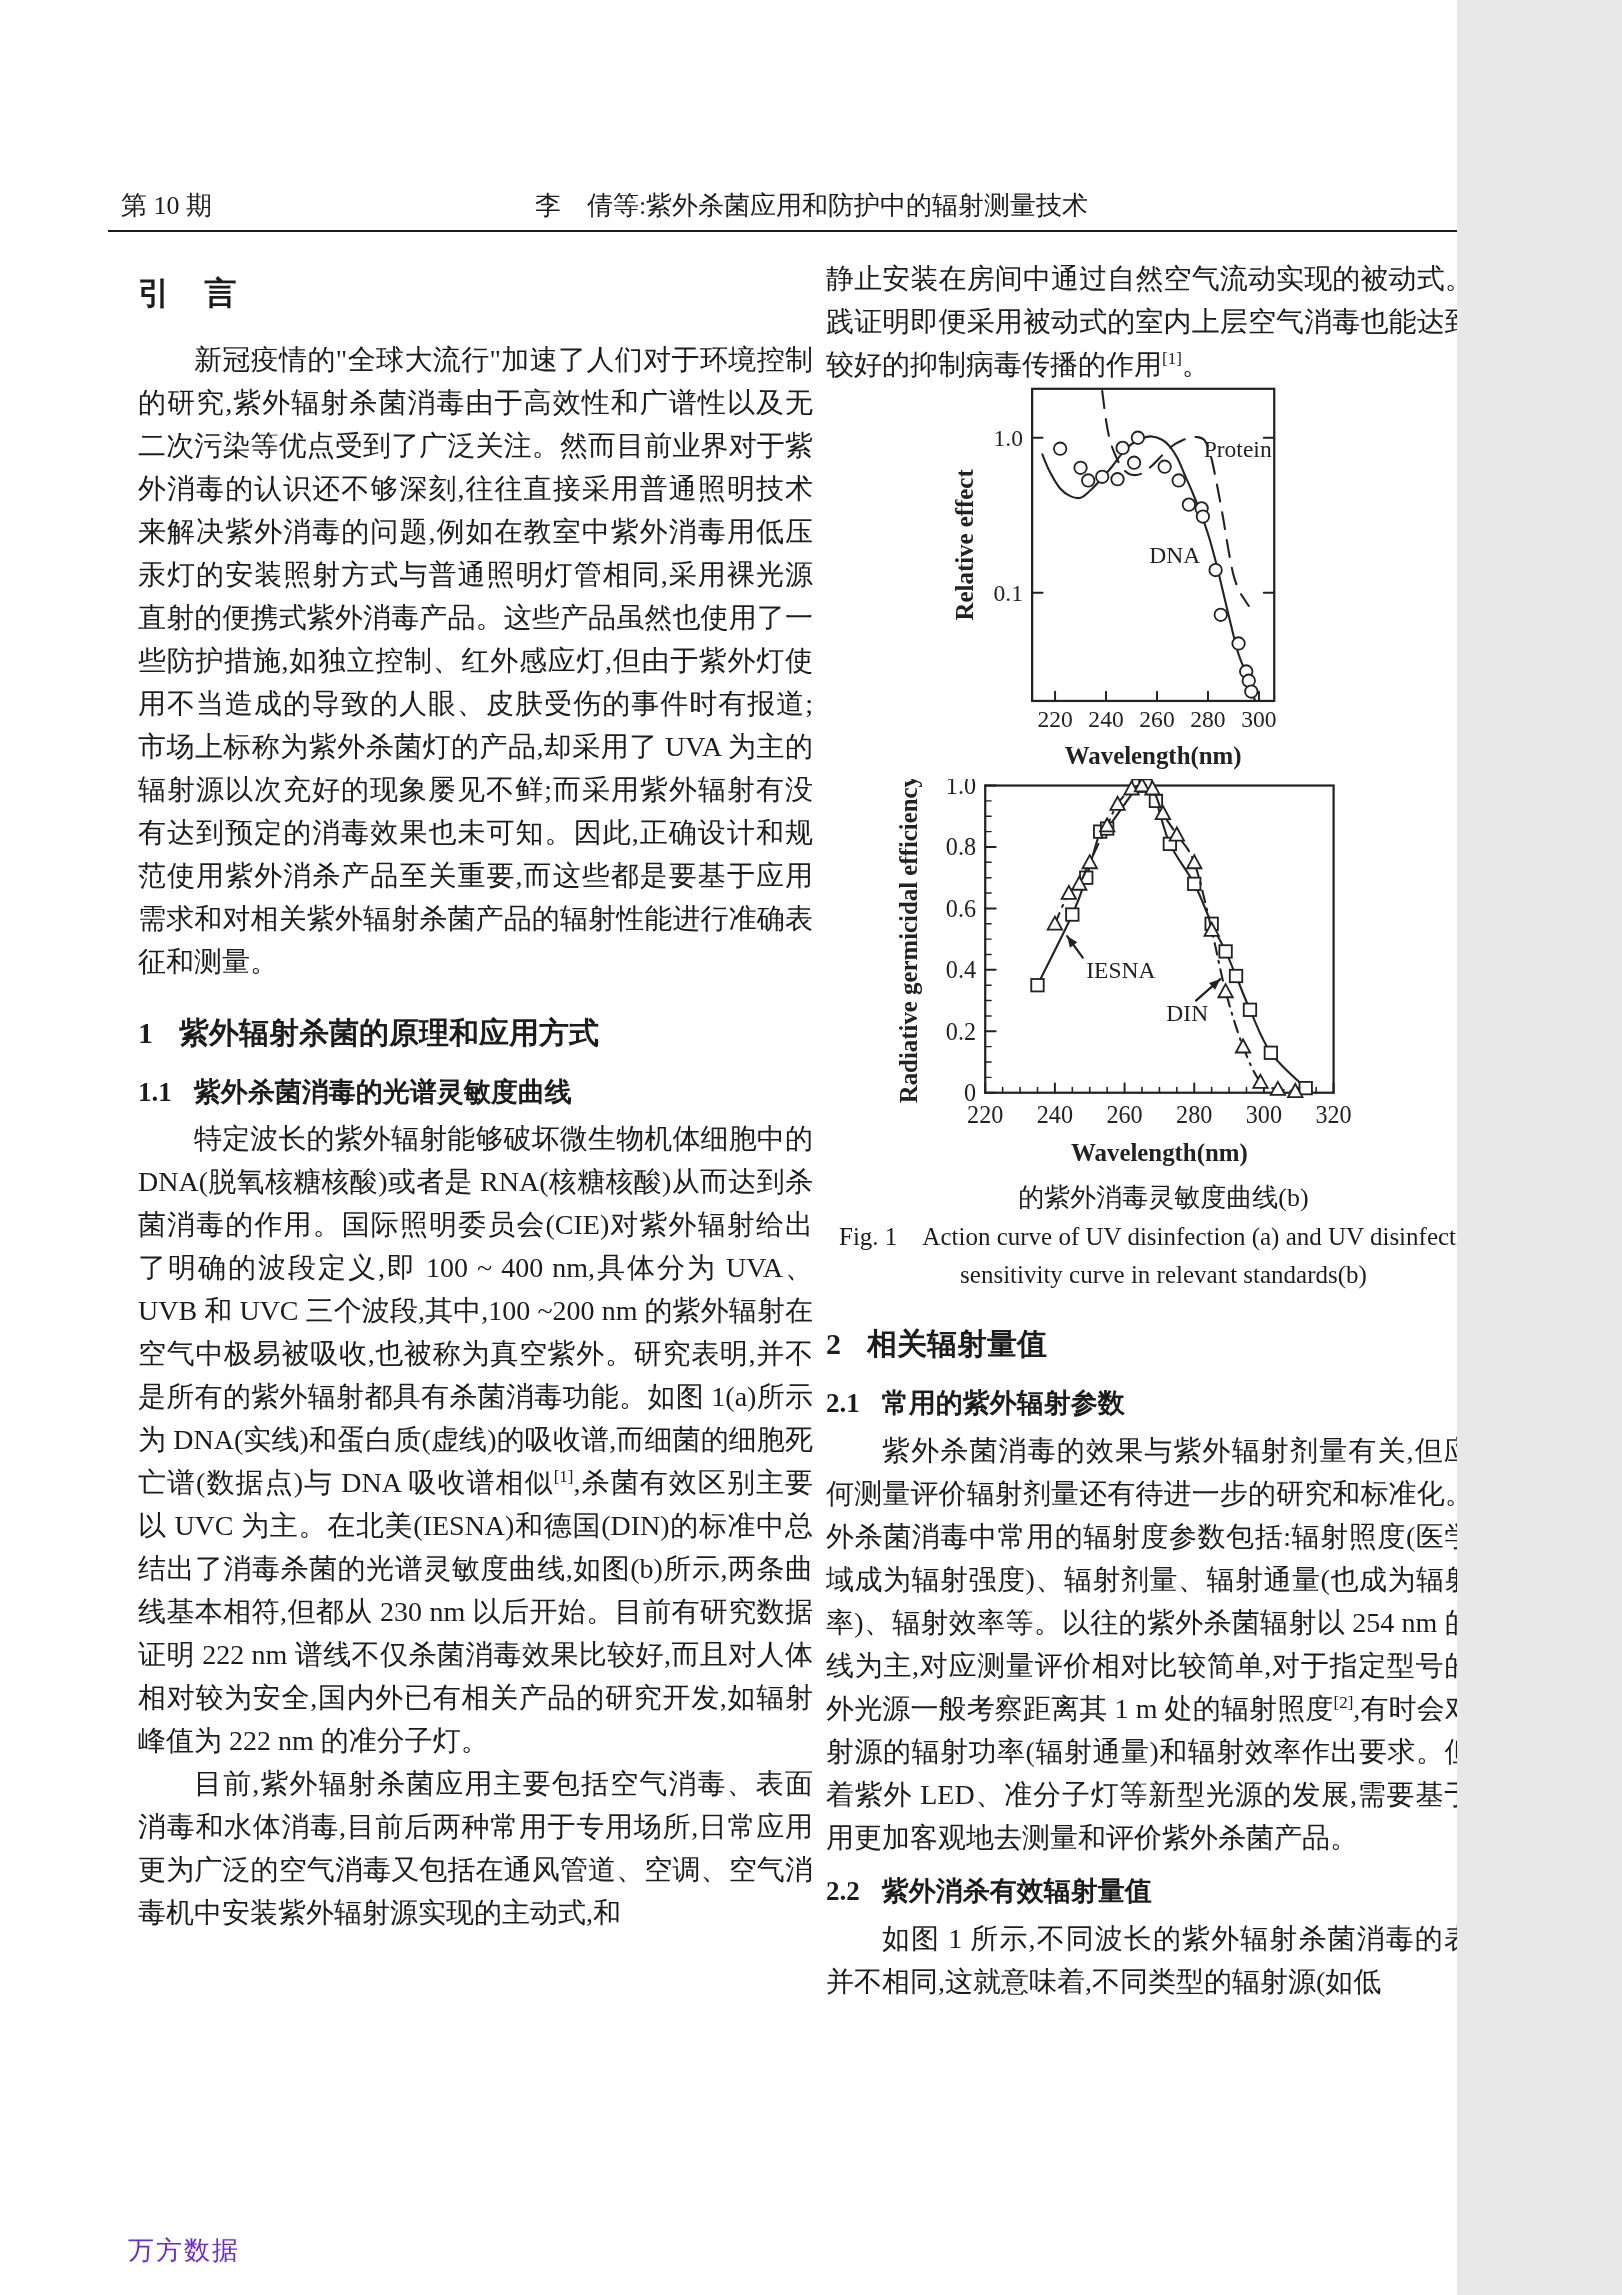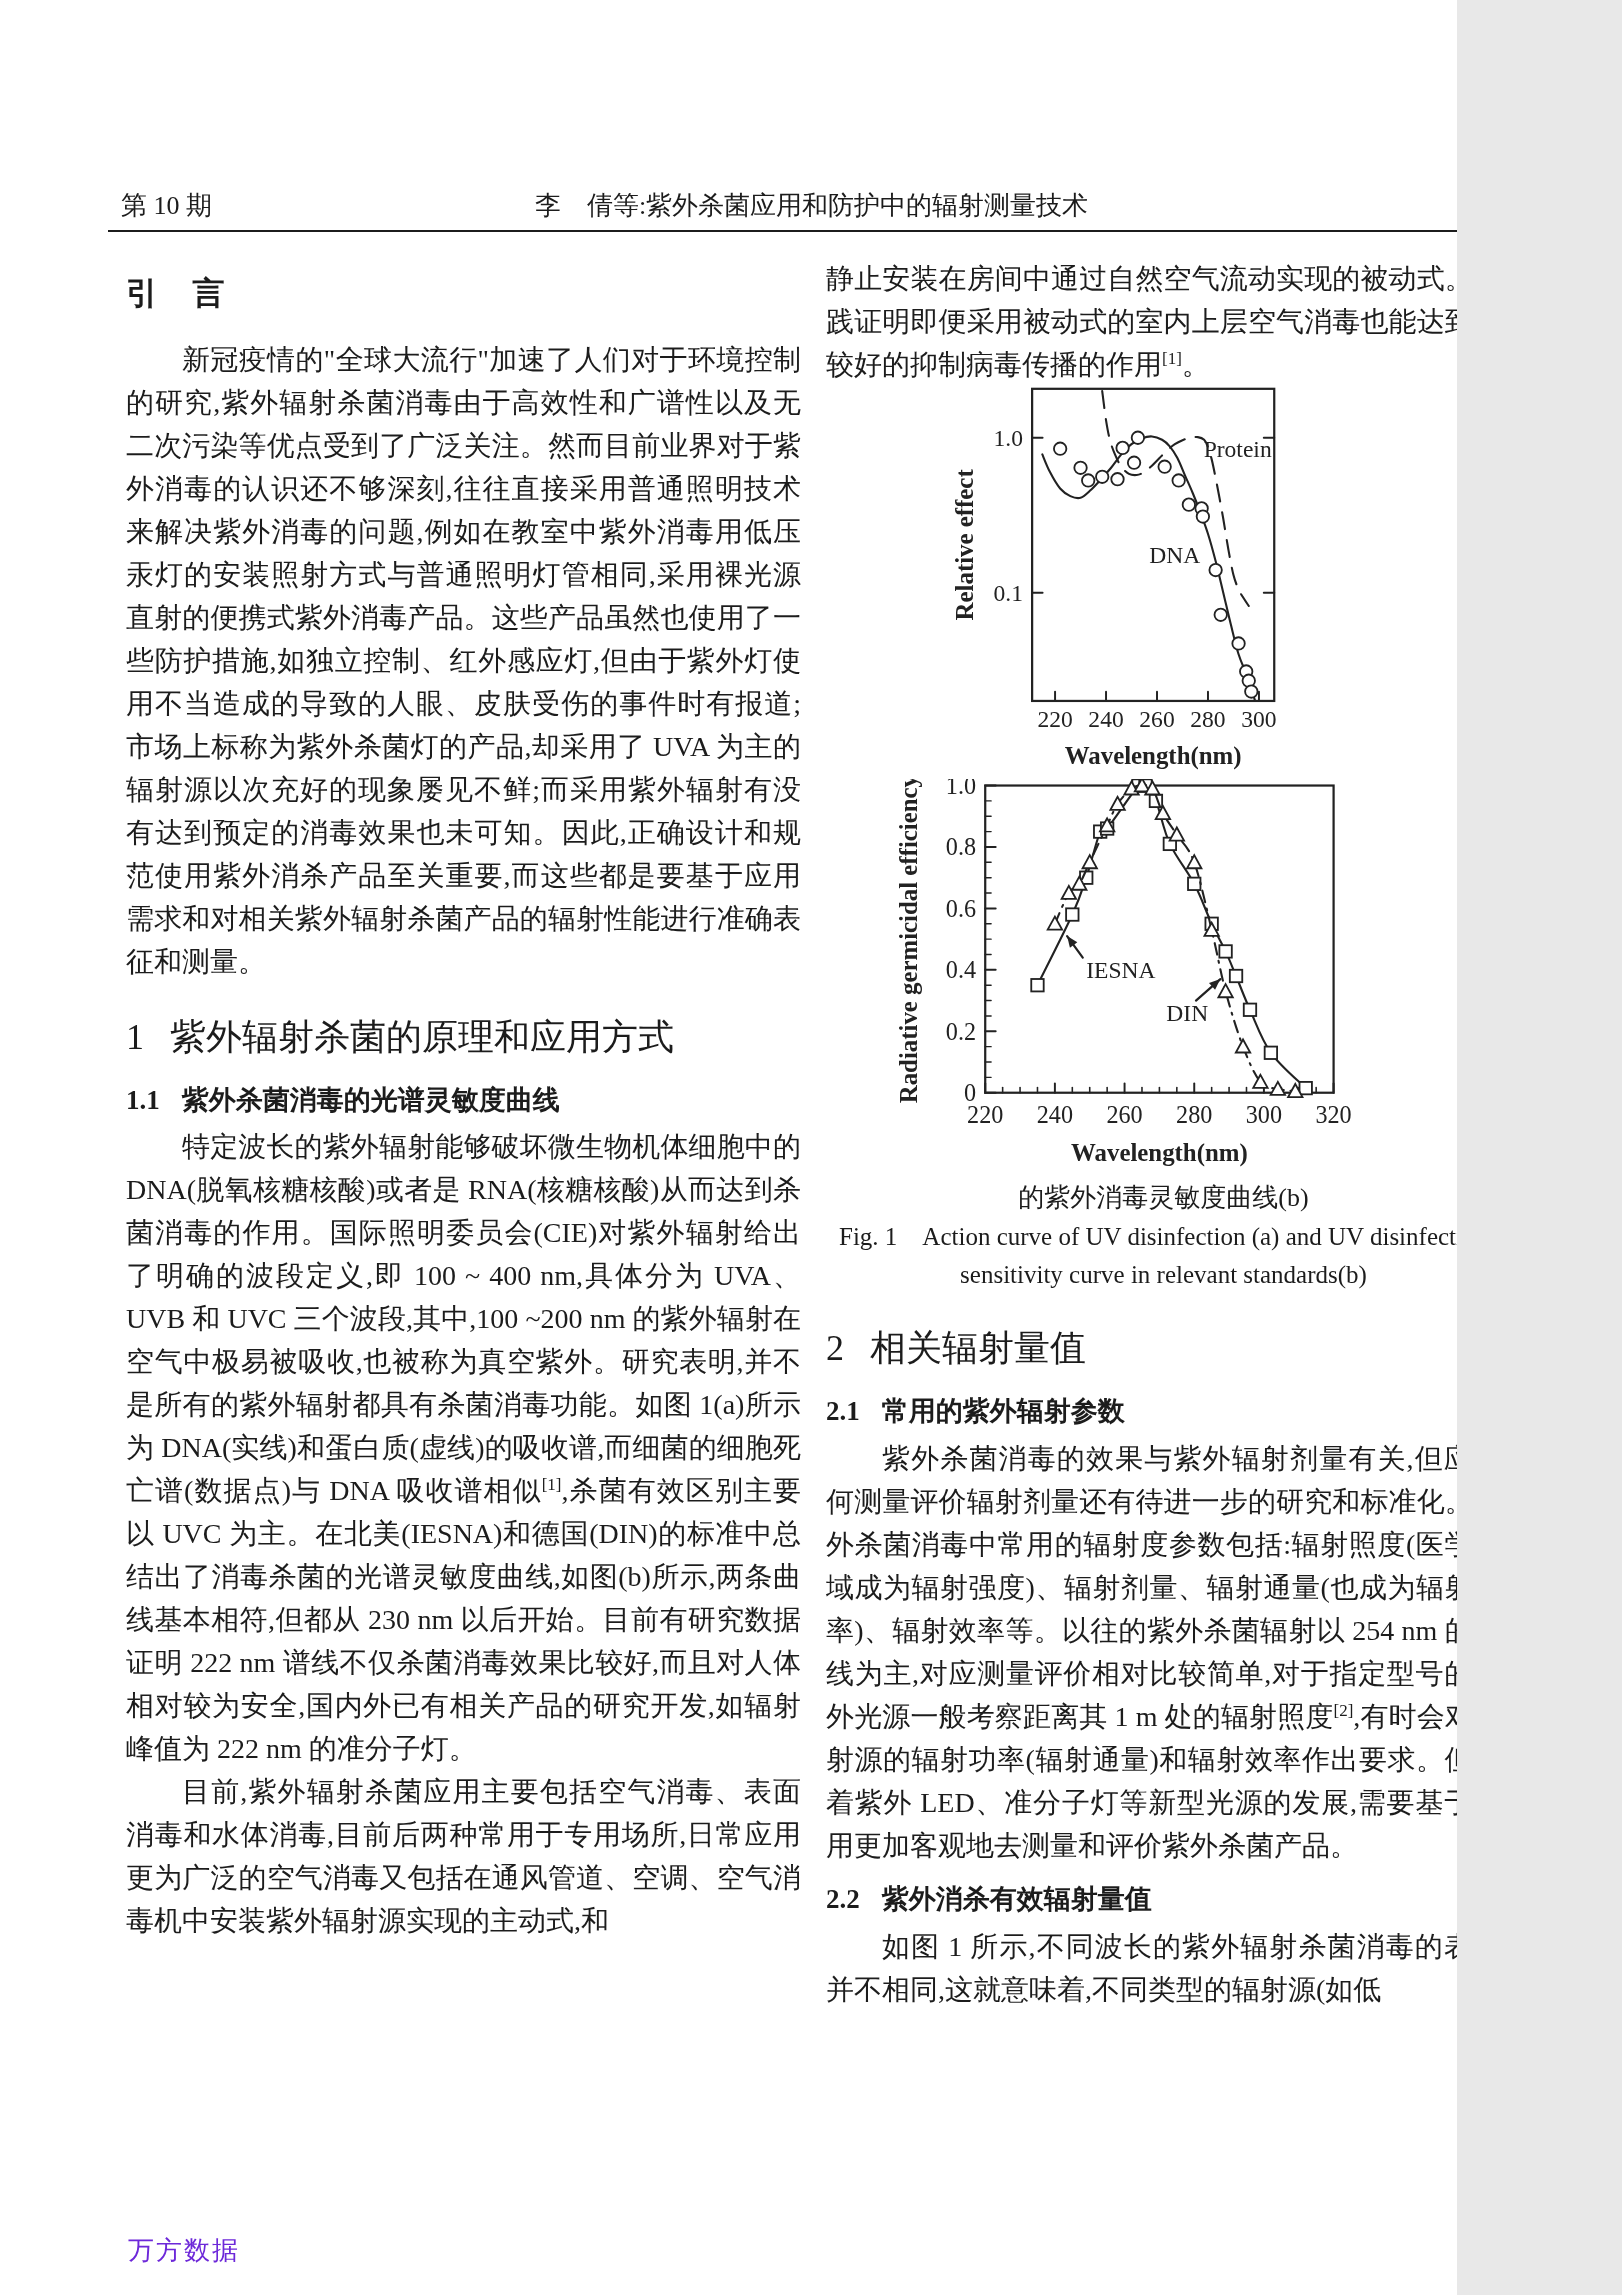--- a/index.html
+++ b/index.html
@@ -6,27 +6,27 @@
   .page{position:relative;width:1457px;height:2295px;background:#ffffff;
         font-family:"Liberation Serif","DejaVu Serif",serif;color:#1c1c1c;overflow:hidden;}
   
   .running-head{position:absolute;left:108px;top:188px;width:1407px;height:37px;font-size:26px;}
   .rh-issue{position:absolute;left:13px;top:0;}
   .rh-title{position:absolute;left:0;right:0;top:0;text-align:center;}
   .rh-page{position:absolute;right:13px;top:0;}
   .head-rule{position:absolute;left:108px;top:230px;width:1407px;height:0;border-top:2.6px solid #1c1c1c;}
   
   .col{position:absolute;width:675px;}
-  .col-left{left:126px;top:255px;}
+  .col-left{left:138px;top:255px;}
   .col-right{left:826px;top:252px;}
   p.body{margin:0;font-size:28px;line-height:43px;text-align:justify;text-justify:inter-ideograph;}
   p.indent{text-indent:56px;}
   sup.ref{font-size:17px;vertical-align:super;line-height:0;}
   h1.intro-h{margin:17px 0 22px 0;font-size:32px;font-weight:700;letter-spacing:1.3px;}
-  h2.sec{margin:30px 0 19.6px 0;font-size:36px;font-weight:400;}
+  h2.sec{margin:30px 0 19.6px 0;font-size:30px;font-weight:700;}
   h2.sec .num{margin-right:26px;}
   h3.sub{margin:14.4px 0 7.9px 0;font-size:27px;font-weight:700;
          font-family:"Liberation Sans","DejaVu Sans",sans-serif;}
   h3.sub .num{margin-right:22px;font-family:"Liberation Serif","DejaVu Serif",serif;}
   
   svg.chart{display:block;margin:0;}
   svg text{font-family:"Liberation Serif","DejaVu Serif",serif;}
   .cap{ text-align:center;margin:0;}
   .cap-zh1{margin-top:5.2px;font-size:26px;line-height:37px;}
   .cap-zh2{font-size:26px;line-height:38px;}

